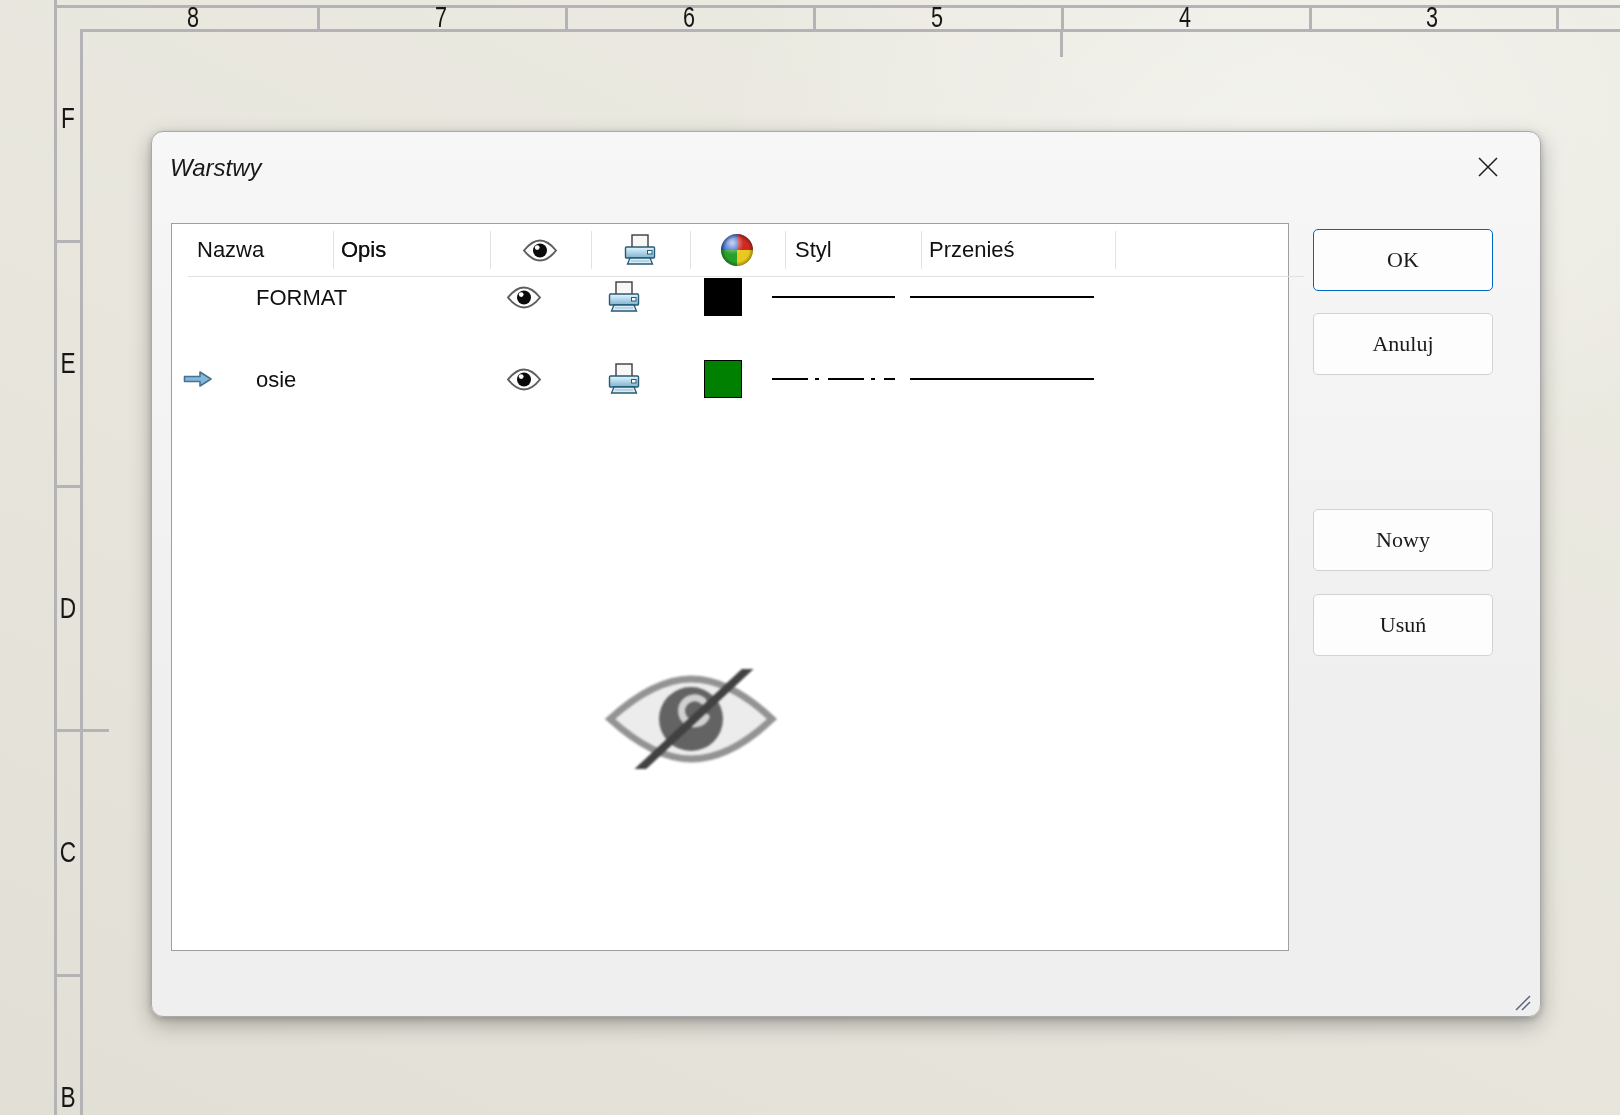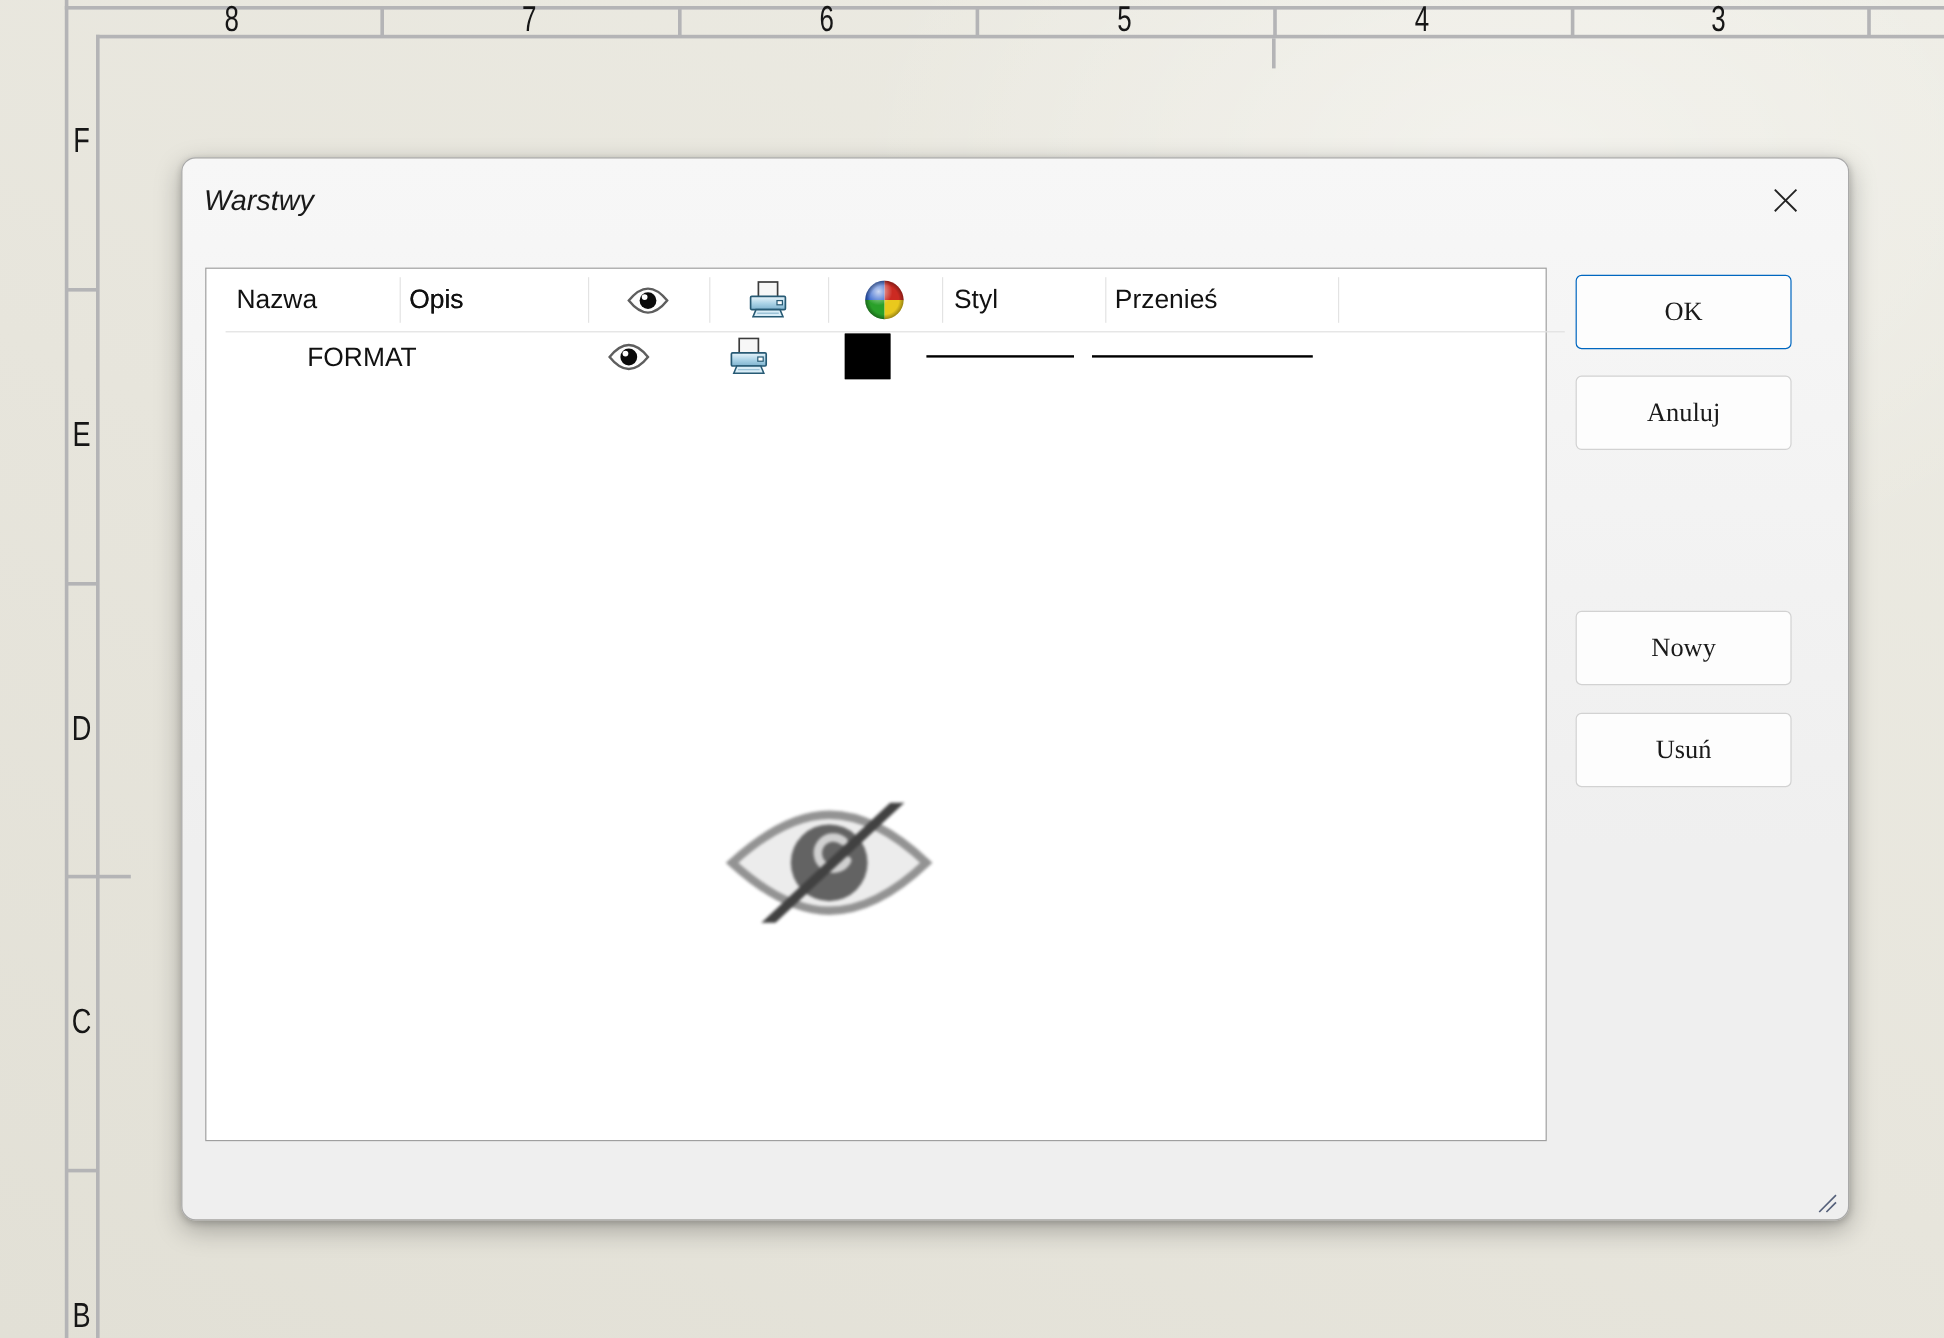--- a/index.html
+++ b/index.html
@@ -198,20 +198,35 @@
         </svg>
       <svg class="rowicon" style="left:435px;top:4px" width="34" height="32">
           <use href="#sym-printer"></use>
         </svg>
       <span class="swatch" style="background: rgb(0, 0, 0);"></span>
       <span class="lineS"></span>
       <span class="lineT"></span>
     </div>
 
 
+    <div class="trow" style="top:135px">
+      <svg class="rowicon" style="left:11px;top:11px" width="30" height="18">
+          <use href="#sym-arrow"></use>
+        </svg>
+      <span class="cellname">osie</span>
+      <svg class="rowicon" style="left:334px;top:8px" width="36" height="25">
+          <use href="#sym-eye"></use>
+        </svg>
+      <svg class="rowicon" style="left:435px;top:4px" width="34" height="32">
+          <use href="#sym-printer"></use>
+        </svg>
+      <span class="swatch" style="background: rgb(0, 128, 0);"></span>
+      <span class="lineS dashdot"></span>
+      <span class="lineT"></span>
+    </div>
 
     <svg class="big-eye" viewBox="0 0 178 100">
       <path d="M8,50 Q52,10 89,10 Q128,10 170,50 Q128,90 89,90 Q52,90 8,50 Z" fill="#ececec" stroke="#8f8f8f" stroke-width="7"></path>
       <circle cx="89" cy="50" r="32" fill="#5d5d5d"></circle>
       <path d="M101,32 a13,13 0 1 0 3,16" fill="none" stroke="#cfcfcf" stroke-width="7" stroke-linecap="round"></path>
       <line x1="34" y1="104" x2="150" y2="-4" stroke="#3a3a3a" stroke-width="8" stroke-linecap="round"></line>
     </svg>
   </div>
 
   <button class="btn default" style="top: 97px; border-color: rgb(0, 103, 192);">OK</button>

